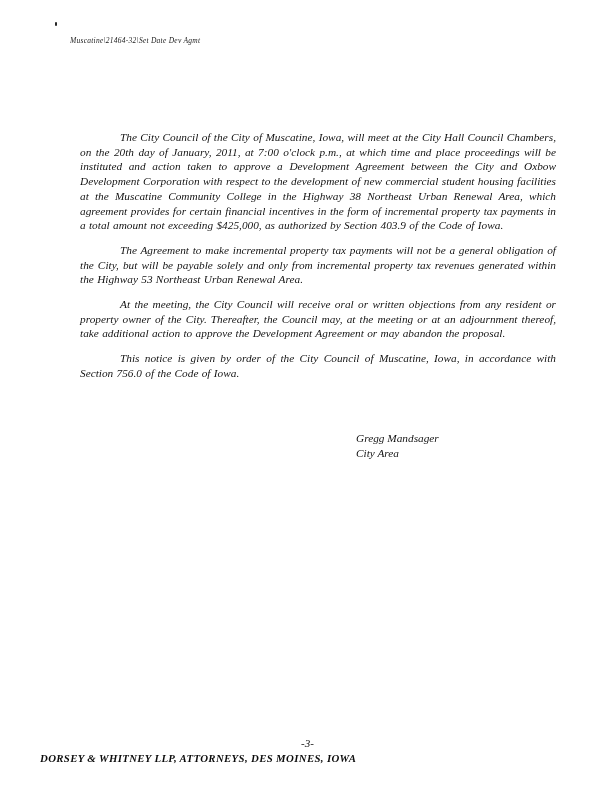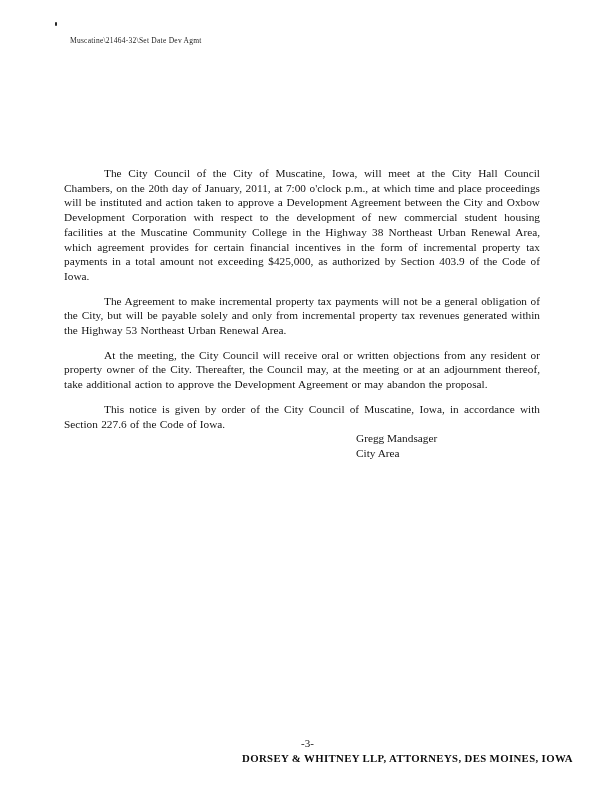--- a/index.html
+++ b/index.html
@@ -9,20 +9,21 @@
   }
   .page {
     position: relative;
     width: 615px;
     height: 800px;
     background: #fefefe;
     overflow: hidden;
     font-family: "Liberation Serif", "DejaVu Serif", serif;
     color: #181818;
     filter: blur(0.2px) contrast(1.05);
+    font-style: italic;
   }
   .speck {
     position: absolute;
     left: 55px;
     top: 22px;
     width: 2px;
     height: 4px;
     background: #2a2a2a;
     border-radius: 1px;
   }
@@ -41,24 +42,23 @@
     right: 70px;
     top: 76px;
     text-align: center;
     font-size: 11.3px;
     line-height: 15px;
     letter-spacing: 0.15px;
     color: #151515;
   }
   .body-text {
     position: absolute;
-    left: 64px;
+    left: 80px;
     top: 130px;
     width: 476px;
-    margin-top: 36px;
   }
   .body-text p {
     margin: 0 0 10px 0;
     font-size: 11.3px;
     line-height: 14.7px;
     text-align: justify;
     text-indent: 40px;
     color: #161616;
     word-spacing: 0.5px;
   }
@@ -76,23 +76,23 @@
     left: 70px;
     right: 70px;
     top: 737px;
     text-align: center;
     font-size: 11px;
     color: #151515;
   }
   .footer-firm {
     position: absolute;
     left: 40px;
-    right: 42px;
+    right: 32px;
     top: 752px;
-    text-align: right;
+    text-align: left;
     font-size: 10.8px;
     font-weight: bold;
     letter-spacing: 0.35px;
     color: #111;
   }
 </style>
 </head>
 <body>
 
 <div class="page">
@@ -101,21 +101,21 @@
 
   <div class="file-ref">Muscatine\21464-32\Set Date Dev Agmt</div>
 
   <div class="title">
   </div>
 
   <div class="body-text">
     <p>The City Council of the City of Muscatine, Iowa, will meet at the City Hall Council Chambers, on the 20th day of January, 2011, at 7:00 o'clock p.m., at which time and place proceedings will be instituted and action taken to approve a Development Agreement between the City and Oxbow Development Corporation with respect to the development of new commercial student housing facilities at the Muscatine Community College in the Highway 38 Northeast Urban Renewal Area, which agreement provides for certain financial incentives in the form of incremental property tax payments in a total amount not exceeding $425,000, as authorized by Section 403.9 of the Code of Iowa.</p>
     <p>The Agreement to make incremental property tax payments will not be a general obligation of the City, but will be payable solely and only from incremental property tax revenues generated within the Highway 53 Northeast Urban Renewal Area.</p>
     <p>At the meeting, the City Council will receive oral or written objections from any resident or property owner of the City.  Thereafter, the Council may, at the meeting or at an adjournment thereof, take additional action to approve the Development Agreement or may abandon the proposal.</p>
-    <p>This notice is given by order of the City Council of Muscatine, Iowa, in accordance with Section 227.6 of the Code of Iowa.</p>
+    <p>This notice is given by order of the City Council of Muscatine, Iowa, in accordance with Section 756.0 of the Code of Iowa.</p>
   </div>
 
   <div class="signature">
     <div>Gregg Mandsager</div>
     <div>City Area</div>
   </div>
 
   <div class="page-number">-3-</div>
 
   <div class="footer-firm">DORSEY &amp; WHITNEY LLP, ATTORNEYS, DES MOINES, IOWA</div>

